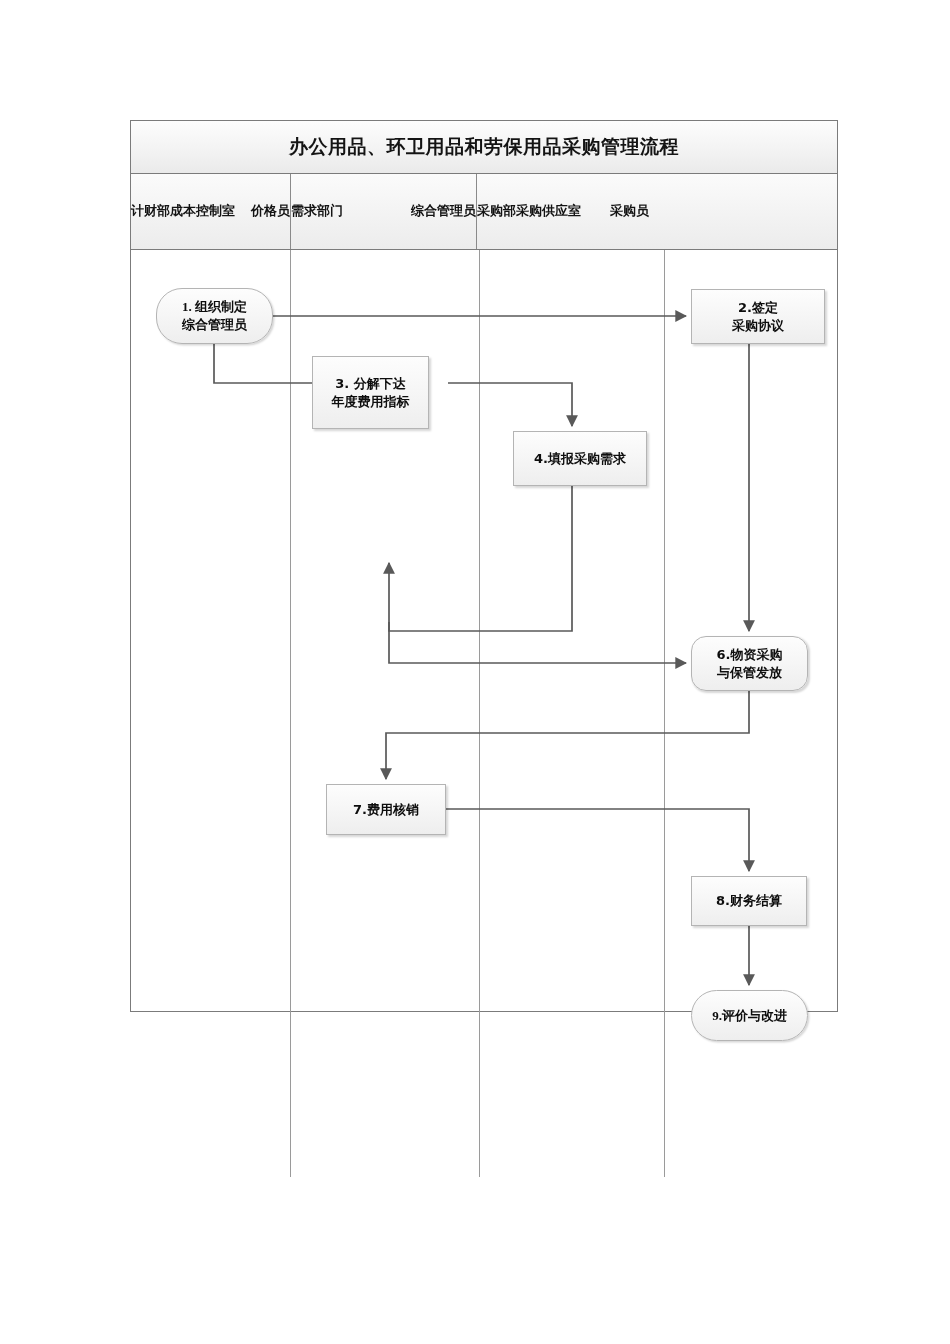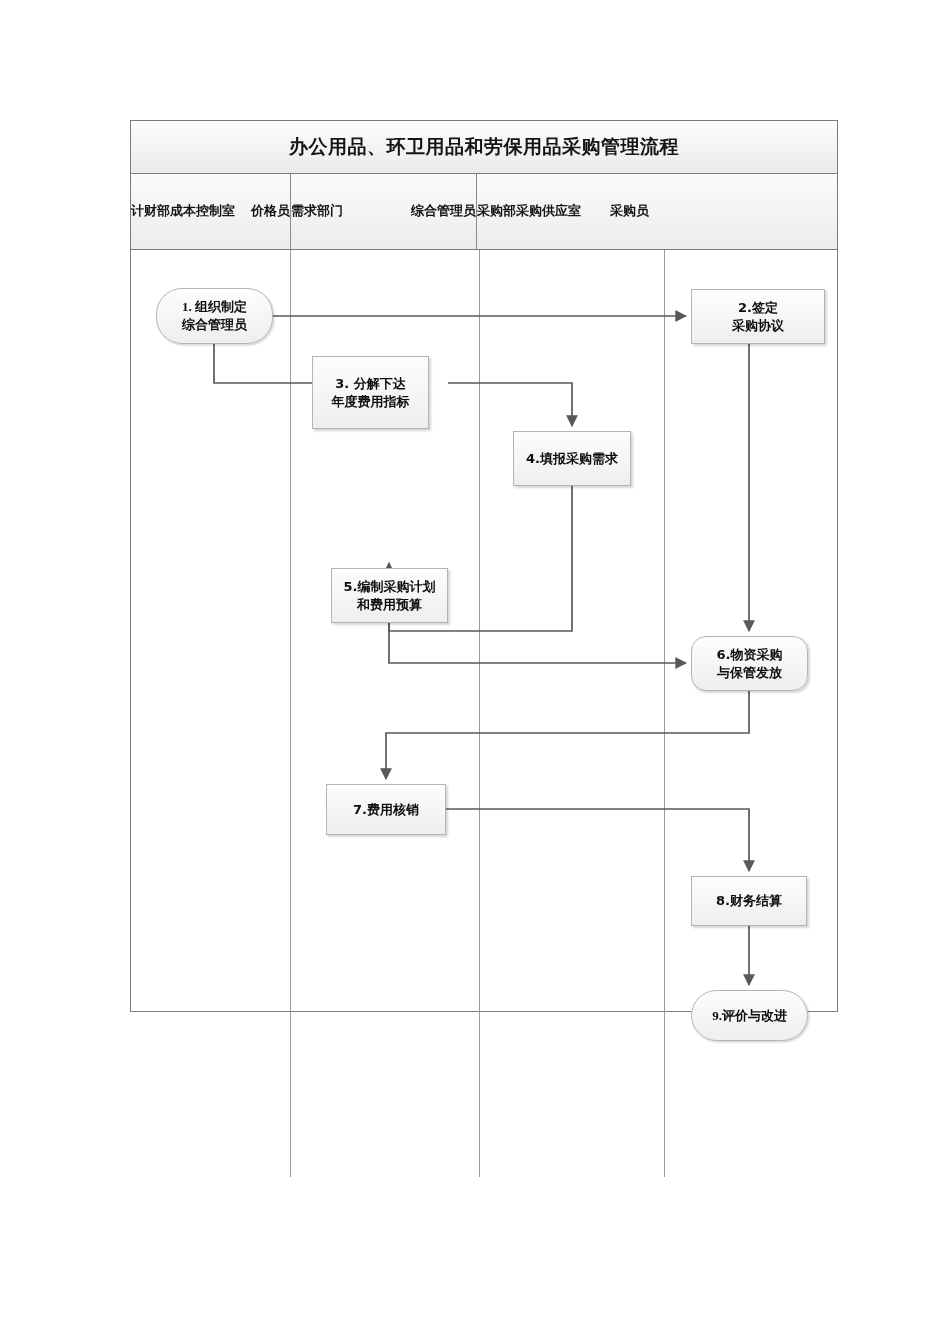--- a/index.html
+++ b/index.html
@@ -206,32 +206,26 @@
     </div>
   </div>
 
   <div class="node" style="left:312px; top:356px; width:117px; height:73px;">
     <div>
       <span class="nlabel">3. 分解下达</span>
       <span class="nlabel">年度费用指标</span>
     </div>
   </div>
 
-  <div class="node" style="left:513px; top:431px; width:118px; height:55px;">
+  <div class="node" style="left:513px; top:431px; width:134px; height:55px;">
     <div>
       <span class="nlabel">4.填报采购需求</span>
     </div>
   </div>
 
-  <div class="node" style="left:331px; top:568px; width:117px; height:55px;">
-    <div>
-      <span class="nlabel">5.编制采购计划</span>
-      <span class="nlabel">和费用预算</span>
-    </div>
-  </div>
 
   <div class="node" style="left:691px; top:636px; width:117px; height:55px;border-radius:15px;">
     <div>
       <span class="nlabel">6.物资采购</span>
       <span class="nlabel">与保管发放</span>
     </div>
   </div>
 
   <div class="node" style="left:326px; top:784px; width:120px; height:51px;">
     <div>

